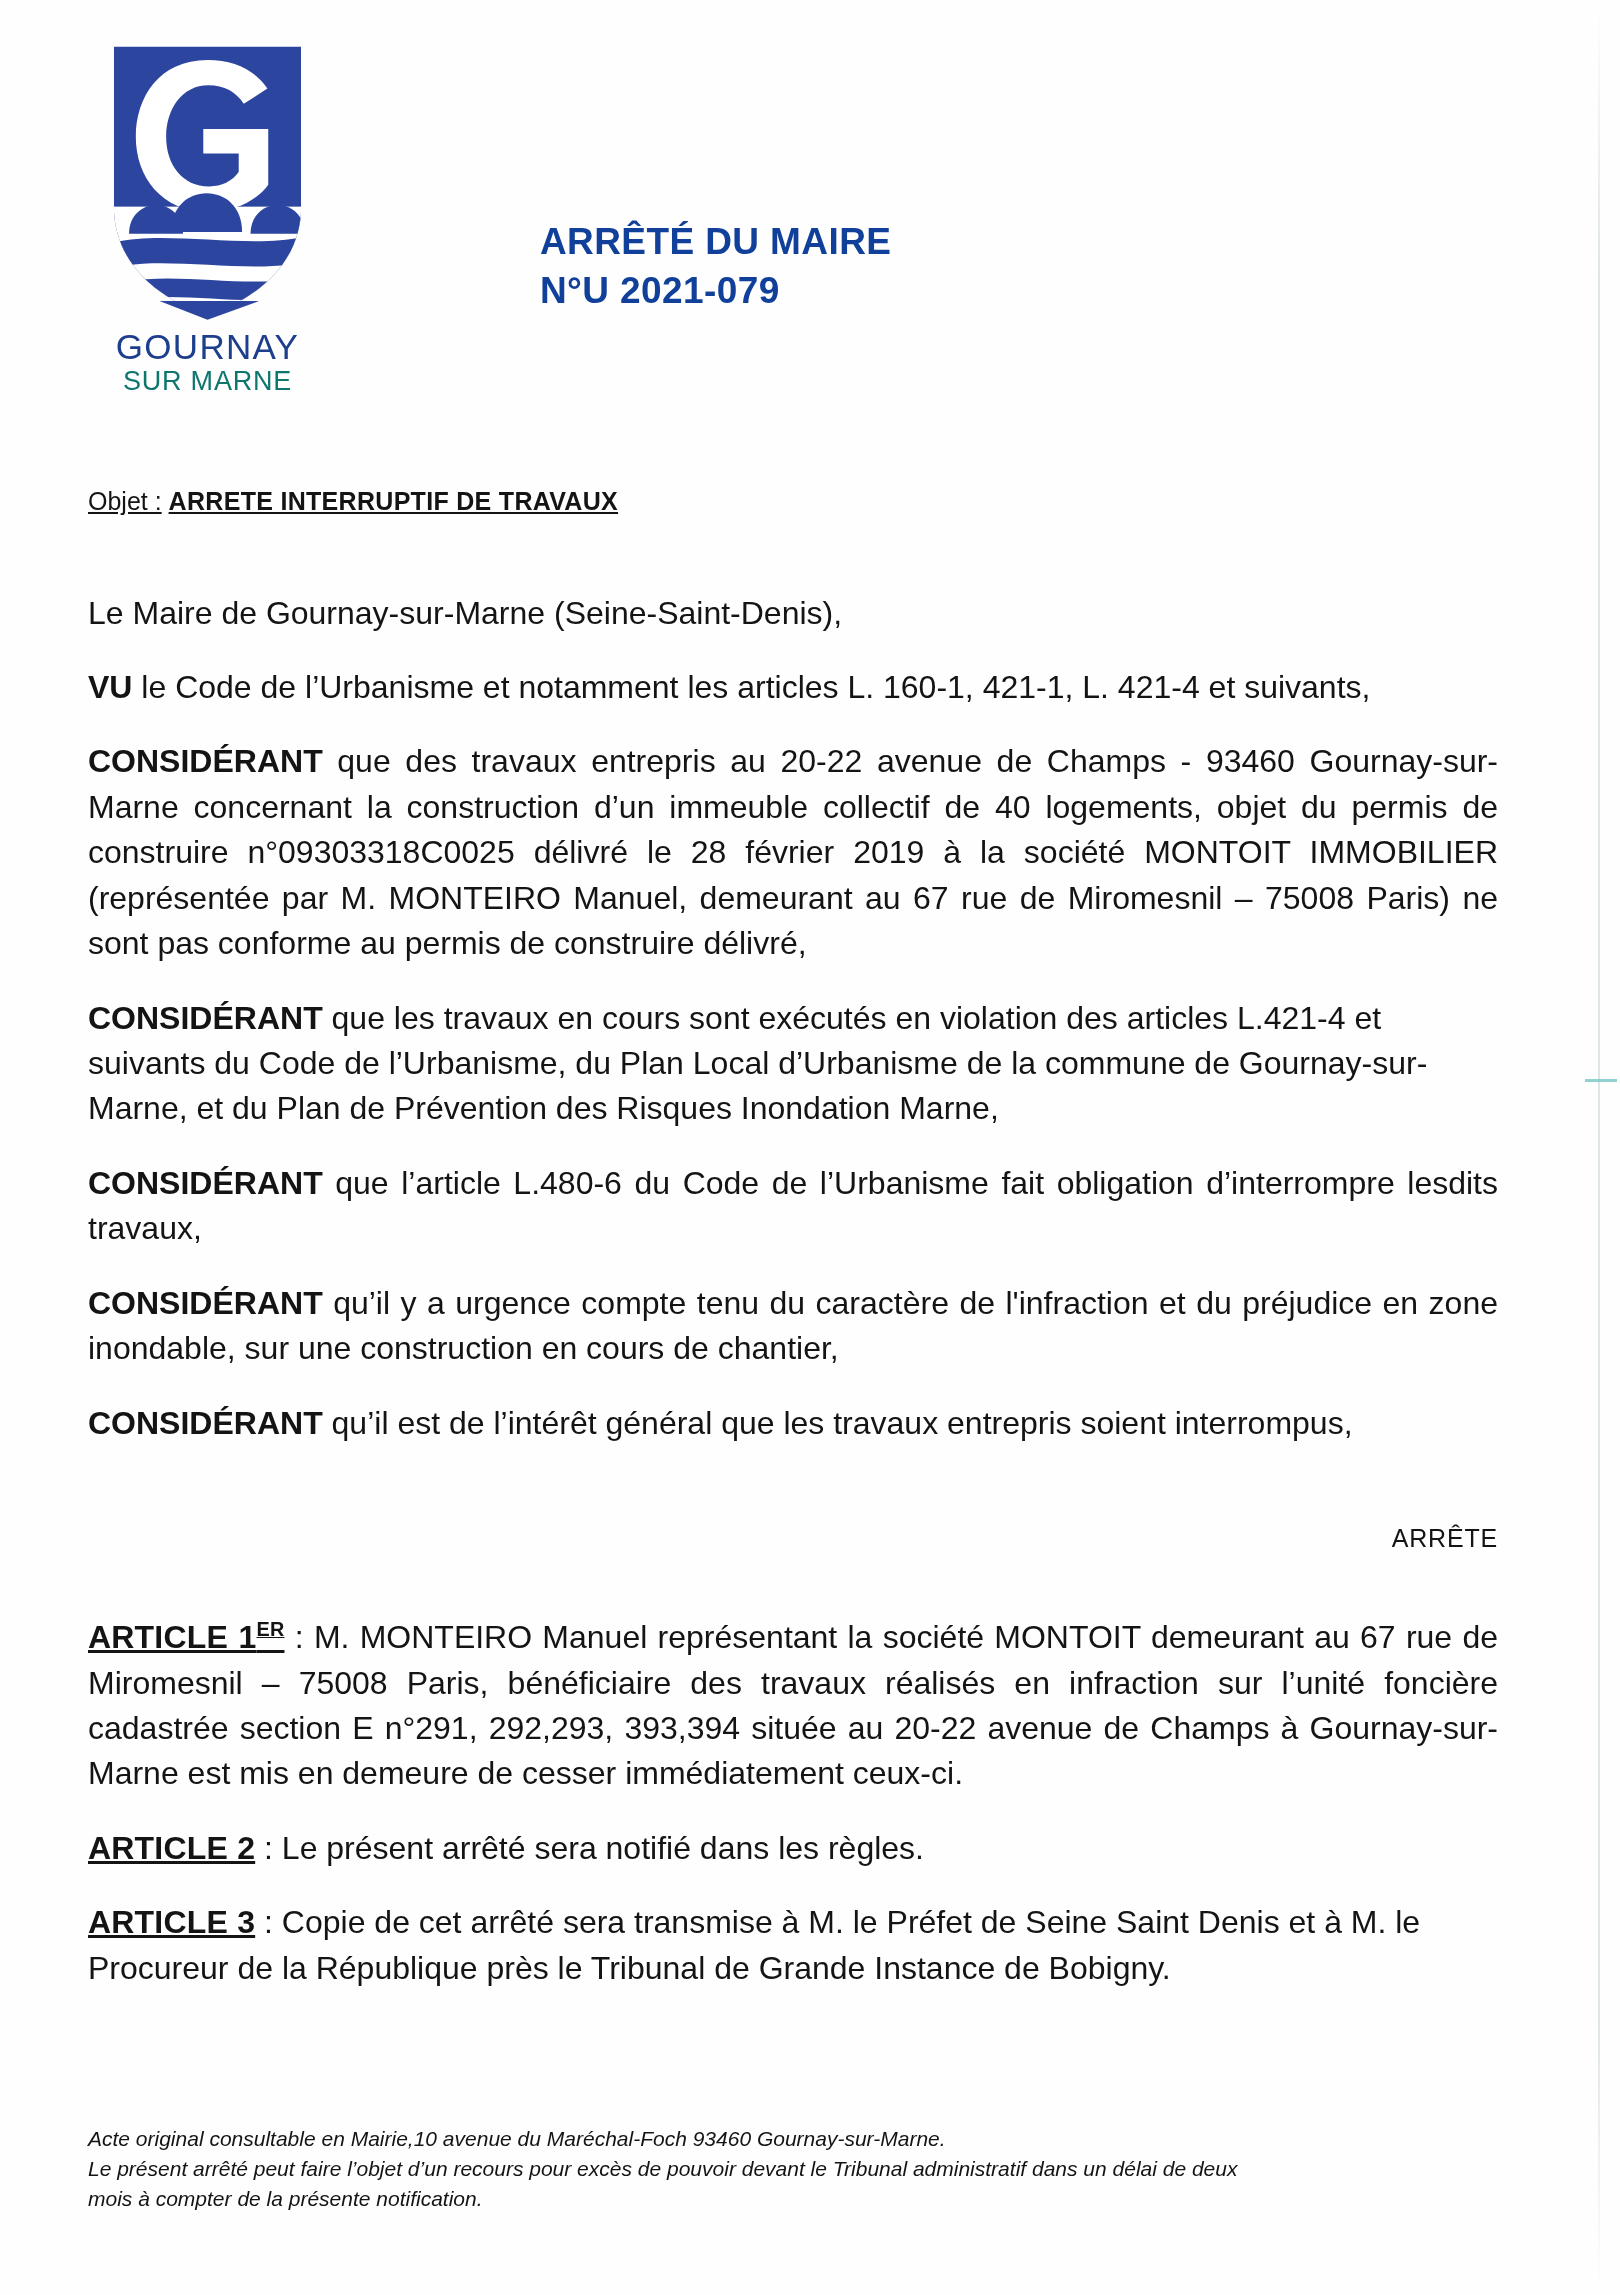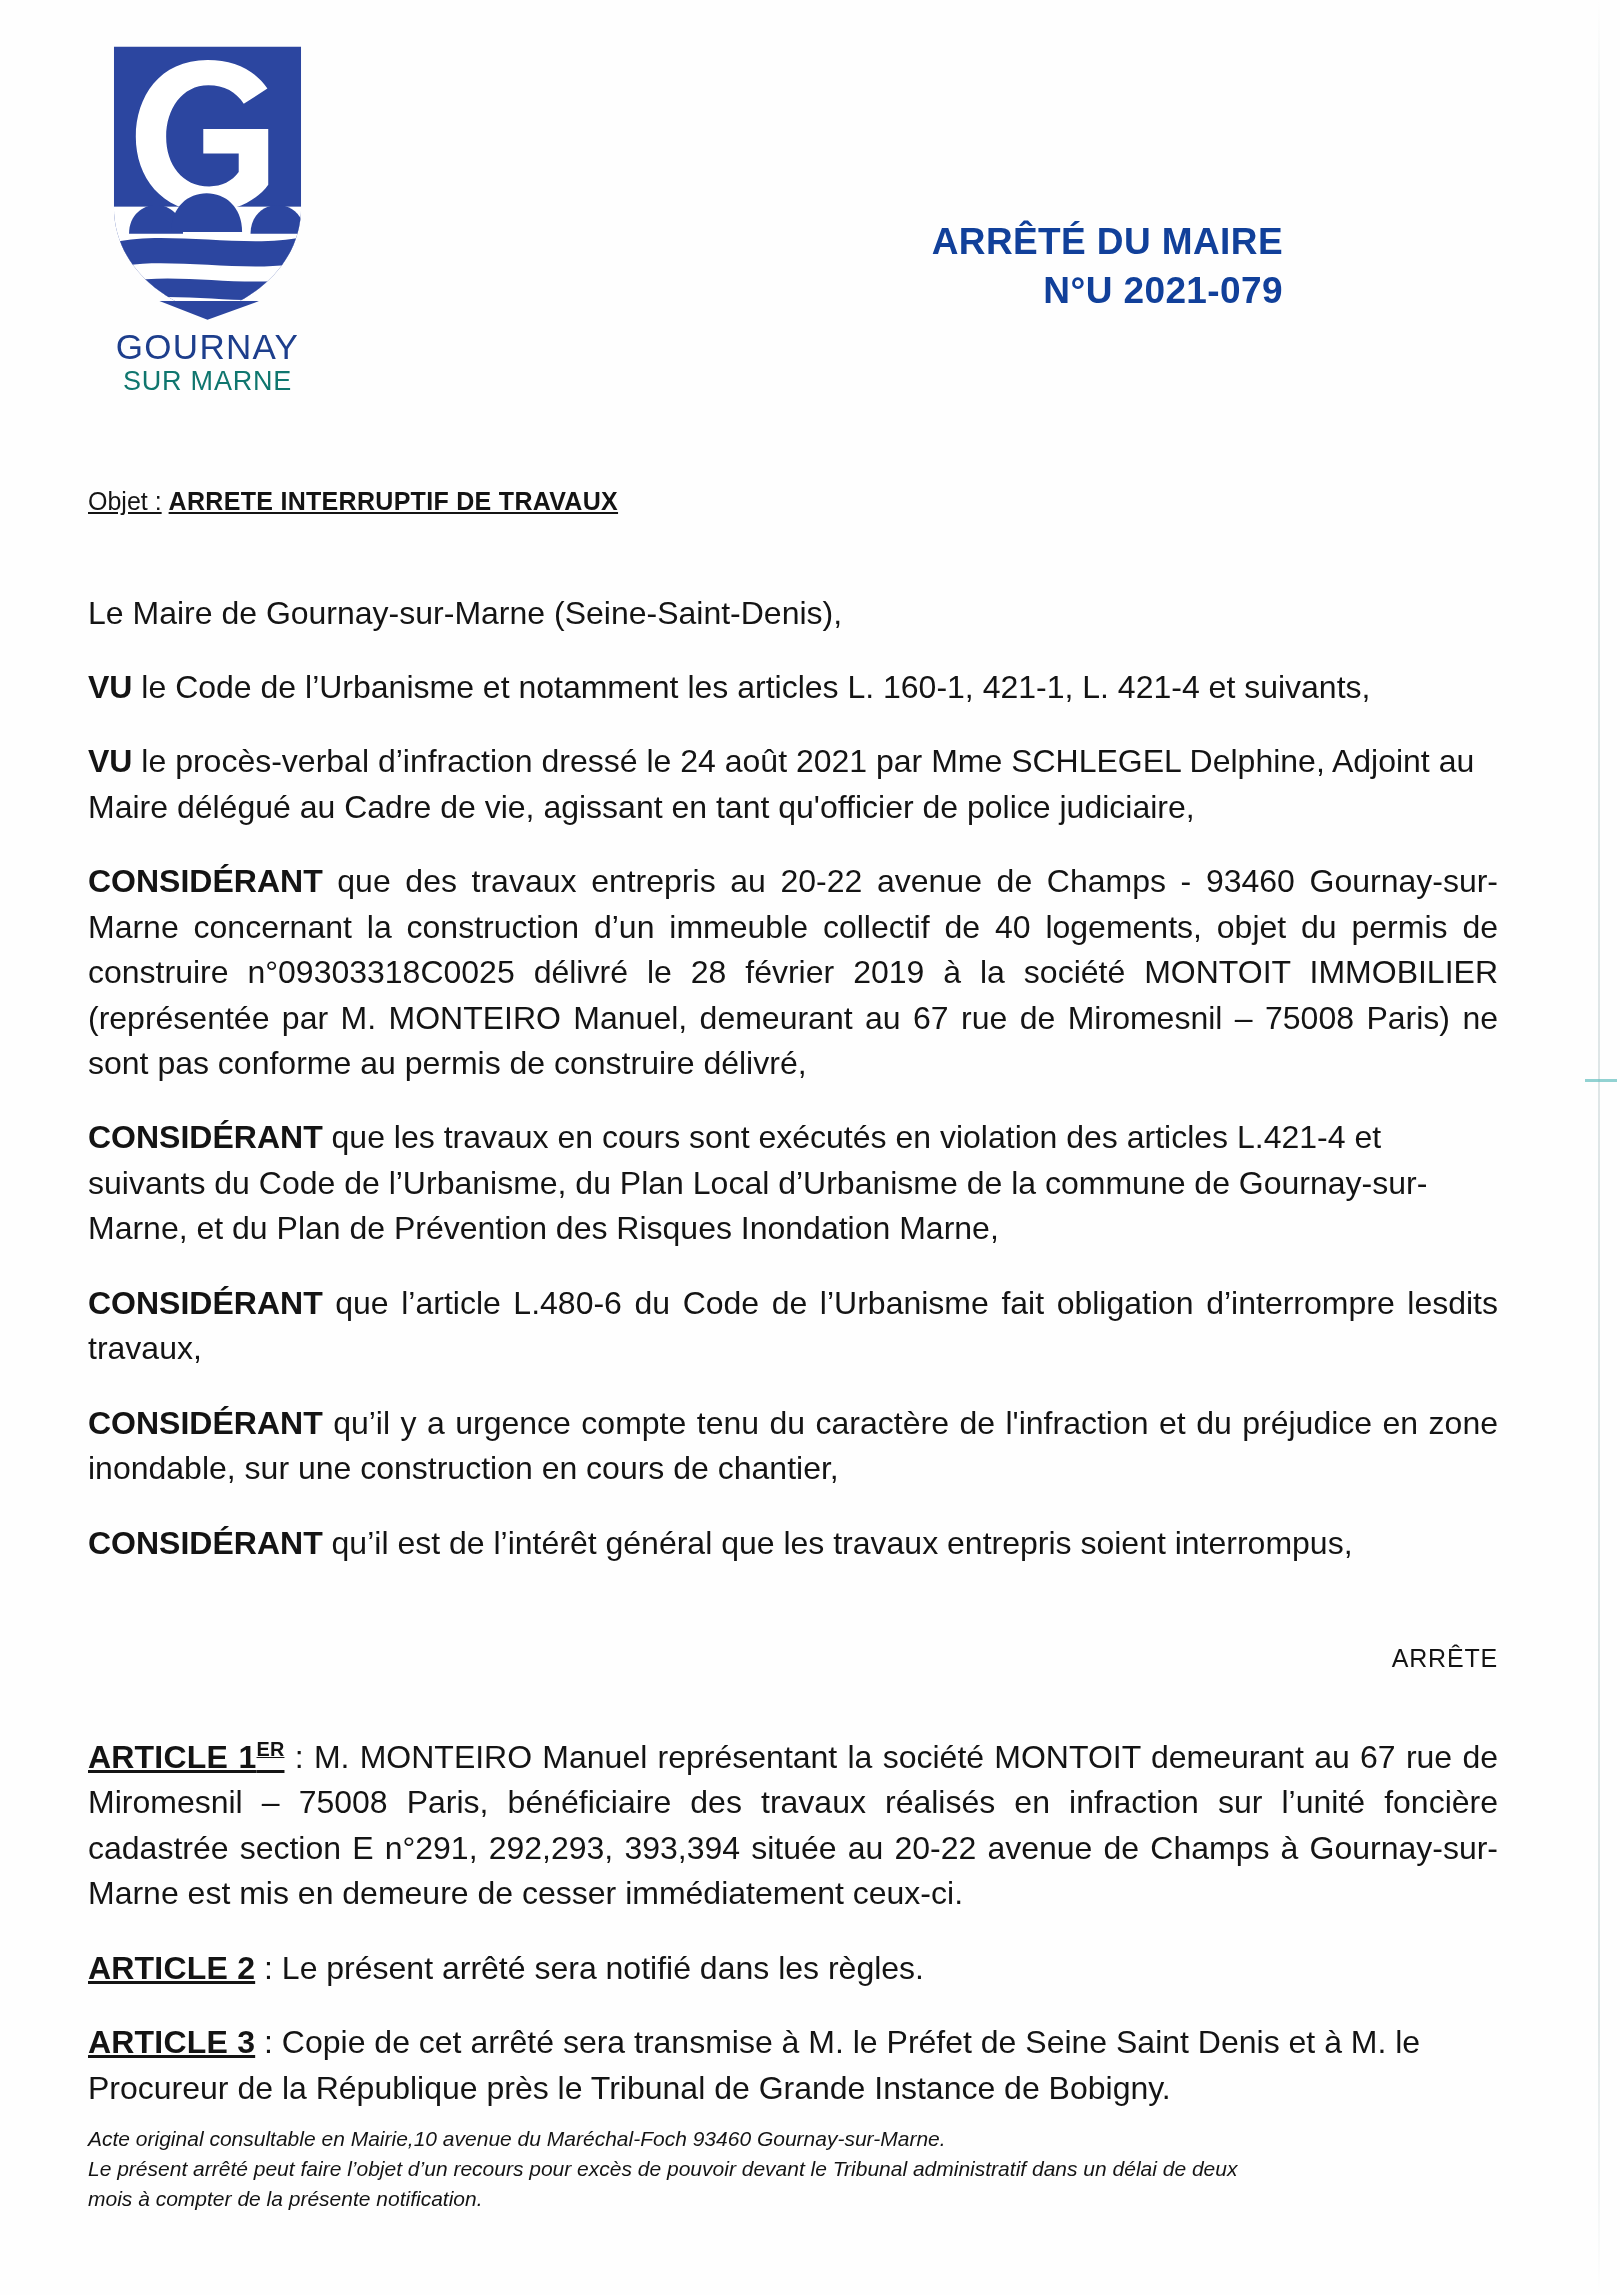--- a/index.html
+++ b/index.html
@@ -77,21 +77,21 @@
     color: #0f766e;
     line-height: 1.15;
     white-space: nowrap;
   }
 
   #title-block {
     position: absolute;
     left: 540px;
     top: 218px;
     width: 743px;
-    text-align: right;
+    text-align: left;
     color: #11409a;
     font-weight: bold;
     font-size: 37px;
     line-height: 1.32;
     letter-spacing: 0.4px;
   }
 
   
   #doc-body {
     position: absolute;
@@ -207,23 +207,20 @@
       <span class="val">ARRETE INTERRUPTIF DE TRAVAUX</span>
     </div>
 
     <p class="para noju">Le Maire de Gournay-sur-Marne (Seine-Saint-Denis),</p>
 
 
     <p class="para noju">
       <span class="kw">VU</span><span> le Code de l’Urbanisme et notamment les articles L. 160-1, 421-1, L. 421-4 et suivants,</span>
     </p>
 
-    <p class="para noju">
-      <span class="kw">VU</span><span> le procès-verbal d’infraction dressé le 24 août 2021 par Mme SCHLEGEL Delphine, Adjoint au Maire délégué au Cadre de vie, agissant en tant qu'officier de police judiciaire,</span>
-    </p>
 
     <p class="para">
       <span class="kw">CONSIDÉRANT</span><span> que des travaux entrepris au 20-22 avenue de Champs - 93460 Gournay-sur-Marne concernant la construction d’un immeuble collectif de 40 logements, objet du permis de construire n°09303318C0025 délivré le 28 février 2019 à la société MONTOIT IMMOBILIER (représentée par M. MONTEIRO Manuel, demeurant au 67 rue de Miromesnil – 75008 Paris) ne sont pas conforme au permis de construire délivré,</span>
     </p>
 
     <p class="para noju">
       <span class="kw">CONSIDÉRANT</span><span> que les travaux en cours sont exécutés en violation des articles L.421-4 et suivants du Code de l’Urbanisme, du Plan Local d’Urbanisme de la commune de Gournay-sur-Marne, et du Plan de Prévention des Risques Inondation Marne,</span>
     </p>
 
     <p class="para">

